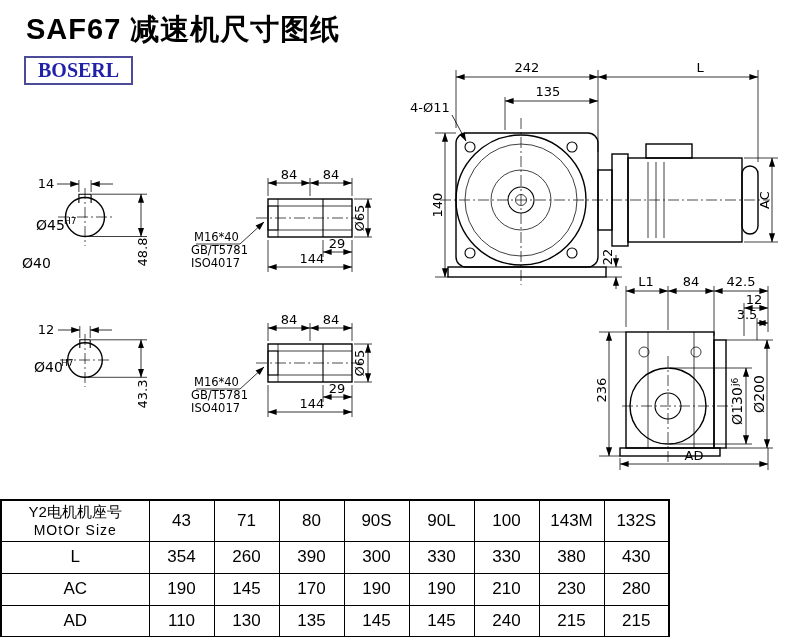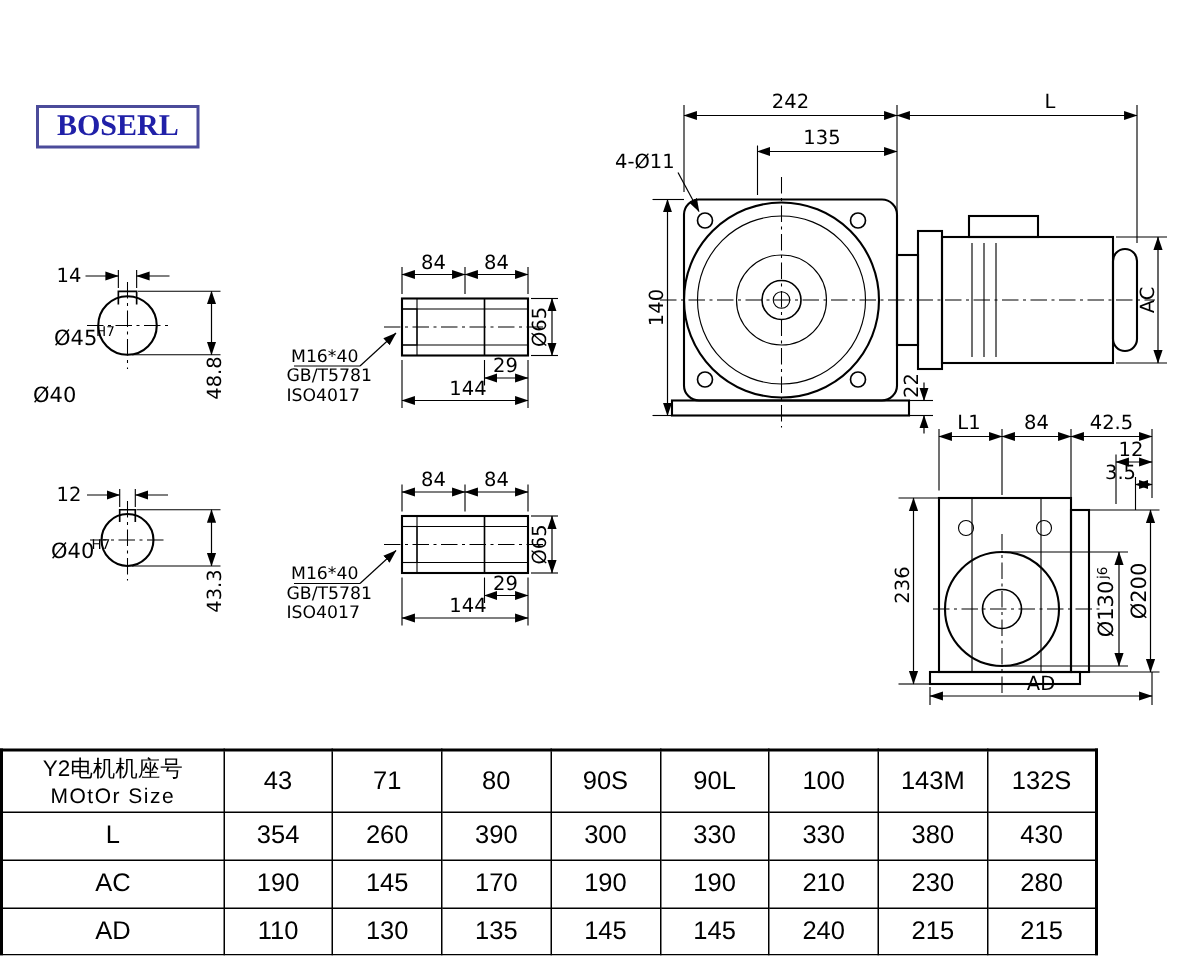--- a/index.html
+++ b/index.html
@@ -1,45 +1,46 @@
 <!DOCTYPE html>
 <html><head>
 <meta charset="utf-8">
 <style>
   html,body{margin:0;padding:0;background:#fff;}
   #stage{position:relative;width:800px;height:637px;background:#fff;overflow:hidden;
          font-family:"Liberation Sans",sans-serif;color:#000;}
   #title{position:absolute;left:26px;top:10px;font-size:29px;font-weight:bold;letter-spacing:1px;}
   #logo{position:absolute;left:24px;top:56px;border:2px solid #4b4b9a;background:#fff;
         padding:1px 12px;font-family:"Liberation Serif",serif;font-weight:bold;
-        font-size:20px;color:#2020a8;margin-top:14px;}
+        font-size:20px;color:#2020a8;}
   #drawing{position:absolute;left:0;top:0;}
   
   .ol{fill:none;stroke:#000;stroke-width:1.4;}
   .ol2{fill:none;stroke:#000;stroke-width:1.1;}
   .tl{fill:none;stroke:#000;stroke-width:0.75;}
   .cl{fill:none;stroke:#000;stroke-width:0.7;stroke-dasharray:11 3 2 3;}
   .dim{fill:none;stroke:#000;stroke-width:0.8;}
   text.dt{font-family:"DejaVu Sans",sans-serif;font-size:13px;fill:#000;stroke:none;}
   text.dia{font-size:14px;}
   text.dts{font-size:9px;}
   text.dtl{font-size:11.5px;}
   
-  #size-table{position:absolute;left:0;top:499px;width:732px;height:138px;
+  #size-table{position:absolute;left:0;top:499px;width:670px;height:138px;
               border-collapse:collapse;table-layout:fixed;border:2px solid #000;}
   #size-table td,#size-table th{border:1px solid #000;text-align:center;vertical-align:middle;
               font-weight:normal;font-size:17px;padding:0;}
   #size-table .hdr-cn{font-size:15px;}
   #size-table .hdr-en{font-size:14px;letter-spacing:1px;}
 </style>
 </head>
 <body>
 
 <div id="stage">
 
+  <div id="title">SAF67 减速机尺寸图纸</div>
   <div id="logo">BOSERL</div>
 
   <svg id="drawing" width="800" height="498" viewBox="0 0 800 498" xmlns="http://www.w3.org/2000/svg">
     <defs>
       <marker id="arr" viewBox="0 0 10 10" refX="9.6" refY="5" markerWidth="9" markerHeight="9" markerUnits="userSpaceOnUse" orient="auto-start-reverse">
         <path d="M0,1.6 L10,5 L0,8.4 Z" fill="#000"></path>
       </marker>
       <pattern id="hatch" width="4" height="4" patternUnits="userSpaceOnUse" patternTransform="rotate(45)">
         <rect width="4" height="4" fill="#fff"></rect>
         <line x1="0" y1="0" x2="0" y2="4" stroke="#000" stroke-width="0.8"></line>

